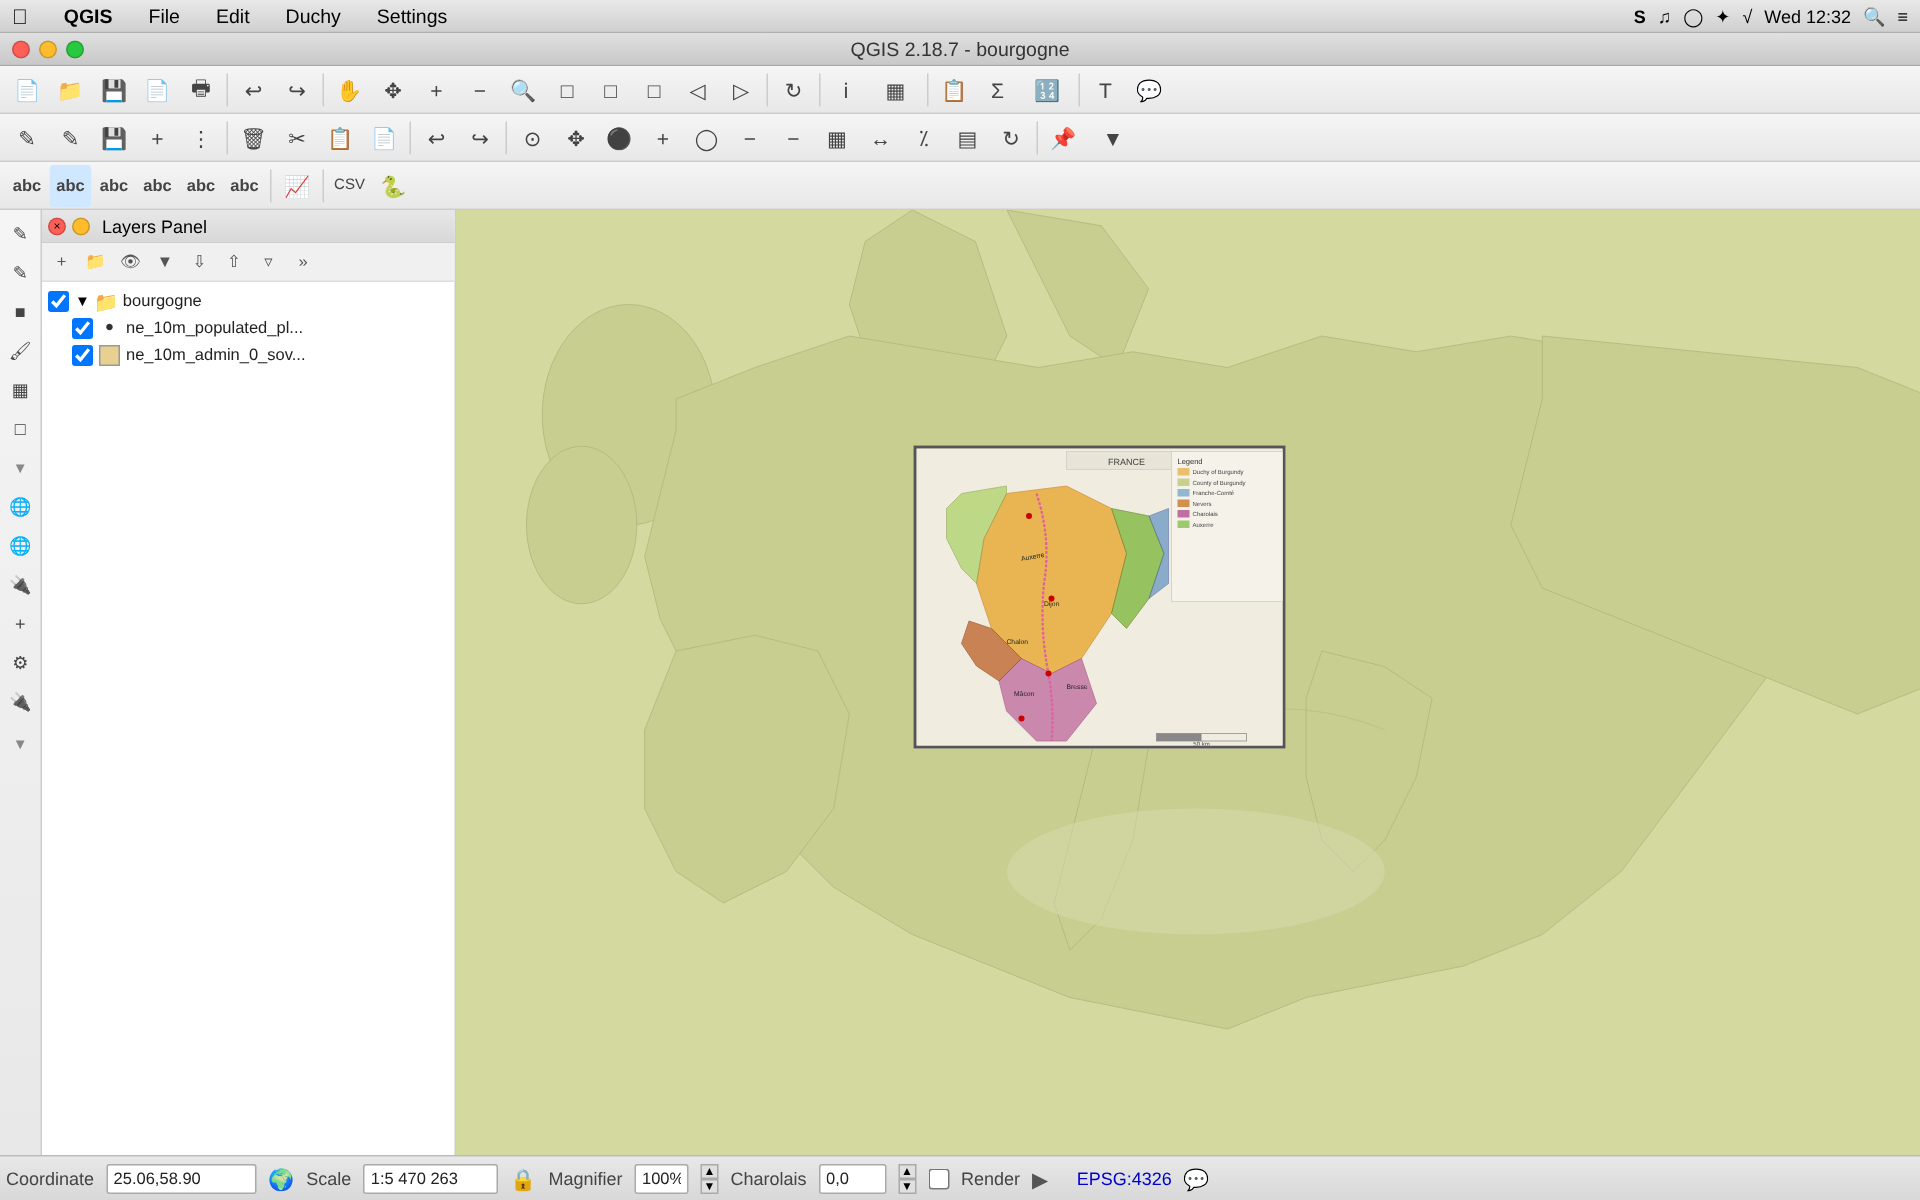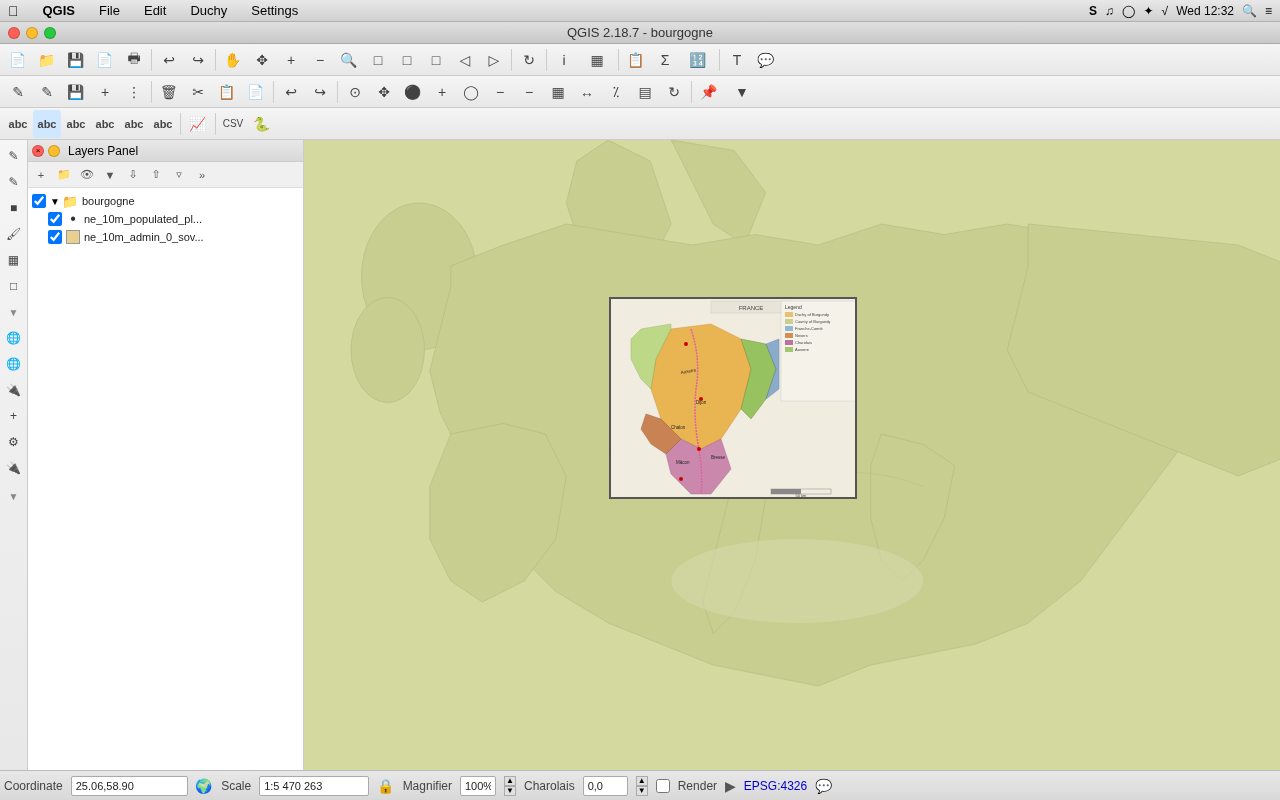--- a/index.html
+++ b/index.html
@@ -417,39 +417,39 @@
         <text x="60" y="130" font-size="4.5" fill="#222">Chalon</text>
         <text x="65" y="165" font-size="4.5" fill="#222">Mâcon</text>
         <text x="100" y="160" font-size="4.5" fill="#222">Bresse</text>
       </svg>
     </div>
   </div>
 </div>
 
 <div id="statusbar">
   <span class="status-label">Coordinate</span>
-  <input type="text" class="status-input" style="width: 117px;" value="25.06,58.90">
+  <input type="text" class="status-input" style="width: 100px;" value="25.06,58.90">
   <span class="status-icon">🌍</span>
   <span class="status-label">Scale</span>
-  <input type="text" class="status-input" style="width: 110px;" value="1:5 470 263">
+  <input type="text" class="status-input" style="width: 90px;" value="1:5 470 263">
   <span class="status-icon">🔒</span>
   <span class="status-label">Magnifier</span>
   <input type="text" class="status-input" style="width: 36px;" value="100%">
   <div class="status-spin">
     <div style="display:flex; flex-direction:column;">
       <div class="spin-btn">▲</div>
       <div class="spin-btn">▼</div>
     </div>
   </div>
   <span class="status-label">Charolais</span>
   <input type="text" class="status-input" style="width: 45px;" value="0,0">
   <div class="status-spin">
     <div style="display:flex; flex-direction:column;">
       <div class="spin-btn">▲</div>
       <div class="spin-btn">▼</div>
     </div>
   </div>
   <input type="checkbox" class="render-checkbox" style="">
   <span class="status-label">Render</span>
   <span class="status-icon">▶</span>
-  <span class="status-label" style="cursor:pointer; color:#0000cc;">EPSG:4326</span>
+  <span class="status-label" style="cursor:pointer; color:#0000cc;margin-left:11px;">EPSG:4326</span>
   <span class="status-icon">💬</span>
 </div>
 
 </body></html>

